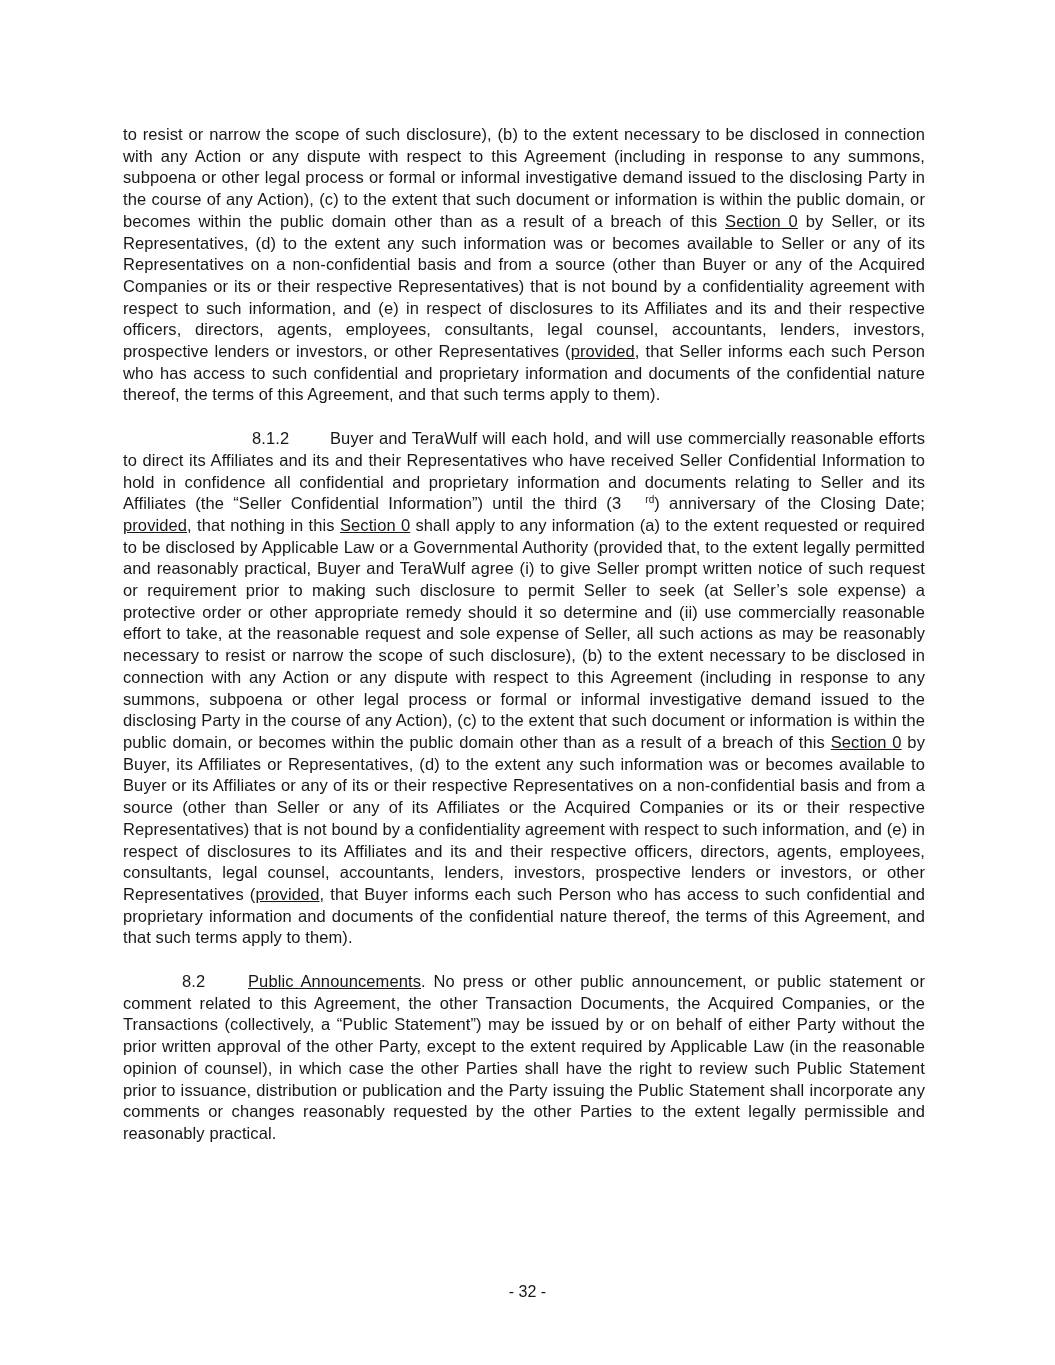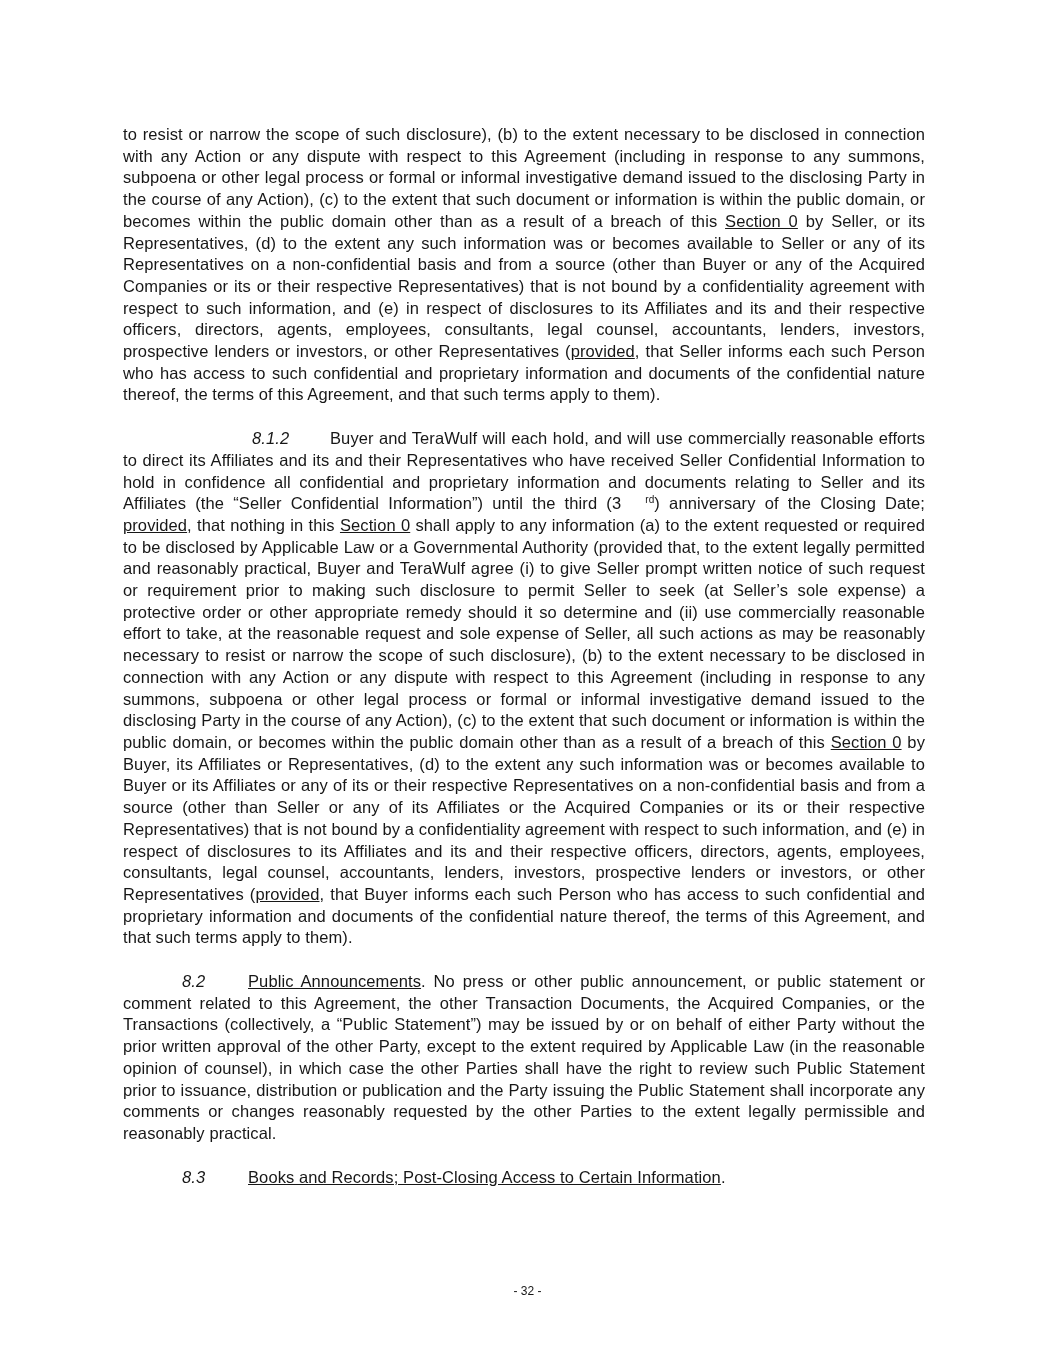--- a/index.html
+++ b/index.html
@@ -26,43 +26,42 @@
     margin: 0 8px 22px 0;
     font-size: 16.5px;
     line-height: 21.7px;
     text-align: justify;
     letter-spacing: 0.1px;
   }
   .p-812 { text-indent: 129px; }
   .p-82  { text-indent: 59px; }
   .p-83  { text-indent: 59px; }
   .u { text-decoration: underline; }
-  .num { display: inline-block; text-indent: 0; font-style: italic; }
+  .num { display: inline-block; text-indent: 0; }
   .p-812 .num { width: 78px; }
   .p-82 .num, .p-83 .num { width: 66px; }
   sup {
     font-size: 10px;
     line-height: 0;
     vertical-align: super;
     padding-left: 24px;
   }
   .pageno {
     position: absolute;
     top: 1281px;
     left: 0;
     width: 100%;
     text-align: center;
-    font-size: 12px;
+    font-size: 16px;
     line-height: 21.7px;
   }
 </style>
 </head>
 <body>
 
 <div class="page">
   <div class="content">
     <p class="para p-cont"><span>to resist or narrow the scope of such disclosure), (b) to the extent necessary to be disclosed in connection with any Action or any dispute with respect to this Agreement (including in response to any summons, subpoena or other legal process or formal or informal investigative demand issued to the disclosing Party in the course of any Action), (c) to the extent that such document or information is within the public domain, or becomes within the public domain other than as a result of a breach of this </span><span class="u">Section 0</span><span> by Seller, or its Representatives, (d) to the extent any such information was or becomes available to Seller or any of its Representatives on a non-confidential basis and from a source (other than Buyer or any of the Acquired Companies or its or their respective Representatives) that is not bound by a confidentiality agreement with respect to such information, and (e) in respect of disclosures to its Affiliates and its and their respective officers, directors, agents, employees, consultants, legal counsel, accountants, lenders, investors, prospective lenders or investors, or other Representatives (</span><span class="u">provided</span><span>, that Seller informs each such Person who has access to such confidential and proprietary information and documents of the confidential nature thereof, the terms of this Agreement, and that such terms apply to them).</span></p>
     <p class="para p-812"><span class="num">8.1.2</span><span>Buyer and TeraWulf will each hold, and will use commercially reasonable efforts to direct its Affiliates and its and their Representatives who have received Seller Confidential Information to hold in confidence all confidential and proprietary information and documents relating to Seller and its Affiliates (the “Seller Confidential Information”) until the third (3</span><sup>rd</sup><span>) anniversary of the Closing Date; </span><span class="u">provided</span><span>, that nothing in this </span><span class="u">Section 0</span><span> shall apply to any information (a) to the extent requested or required to be disclosed by Applicable Law or a Governmental Authority (provided that, to the extent legally permitted and reasonably practical, Buyer and TeraWulf agree (i) to give Seller prompt written notice of such request or requirement prior to making such disclosure to permit Seller to seek (at Seller’s sole expense) a protective order or other appropriate remedy should it so determine and (ii) use commercially reasonable effort to take, at the reasonable request and sole expense of Seller, all such actions as may be reasonably necessary to resist or narrow the scope of such disclosure), (b) to the extent necessary to be disclosed in connection with any Action or any dispute with respect to this Agreement (including in response to any summons, subpoena or other legal process or formal or informal investigative demand issued to the disclosing Party in the course of any Action), (c) to the extent that such document or information is within the public domain, or becomes within the public domain other than as a result of a breach of this </span><span class="u">Section 0</span><span> by Buyer, its Affiliates or Representatives, (d) to the extent any such information was or becomes available to Buyer or its Affiliates or any of its or their respective Representatives on a non-confidential basis and from a source (other than Seller or any of its Affiliates or the Acquired Companies or its or their respective Representatives) that is not bound by a confidentiality agreement with respect to such information, and (e) in respect of disclosures to its Affiliates and its and their respective officers, directors, agents, employees, consultants, legal counsel, accountants, lenders, investors, prospective lenders or investors, or other Representatives (</span><span class="u">provided</span><span>, that Buyer informs each such Person who has access to such confidential and proprietary information and documents of the confidential nature thereof, the terms of this Agreement, and that such terms apply to them).</span></p>
     <p class="para p-82"><span class="num">8.2</span><span class="u">Public Announcements</span><span>. No press or other public announcement, or public statement or comment related to this Agreement, the other Transaction Documents, the Acquired Companies, or the Transactions (collectively, a “Public Statement”) may be issued by or on behalf of either Party without the prior written approval of the other Party, except to the extent required by Applicable Law (in the reasonable opinion of counsel), in which case the other Parties shall have the right to review such Public Statement prior to issuance, distribution or publication and the Party issuing the Public Statement shall incorporate any comments or changes reasonably requested by the other Parties to the extent legally permissible and reasonably practical.</span></p>
-    <p class="para p-83"><span class="num">8.3</span><span class="u">Books and Records; Post-Closing Access to Certain Information</span><span>.</span></p>
   </div>
   <div class="pageno">- 32 -</div>
 </div>
 
 </body></html>

